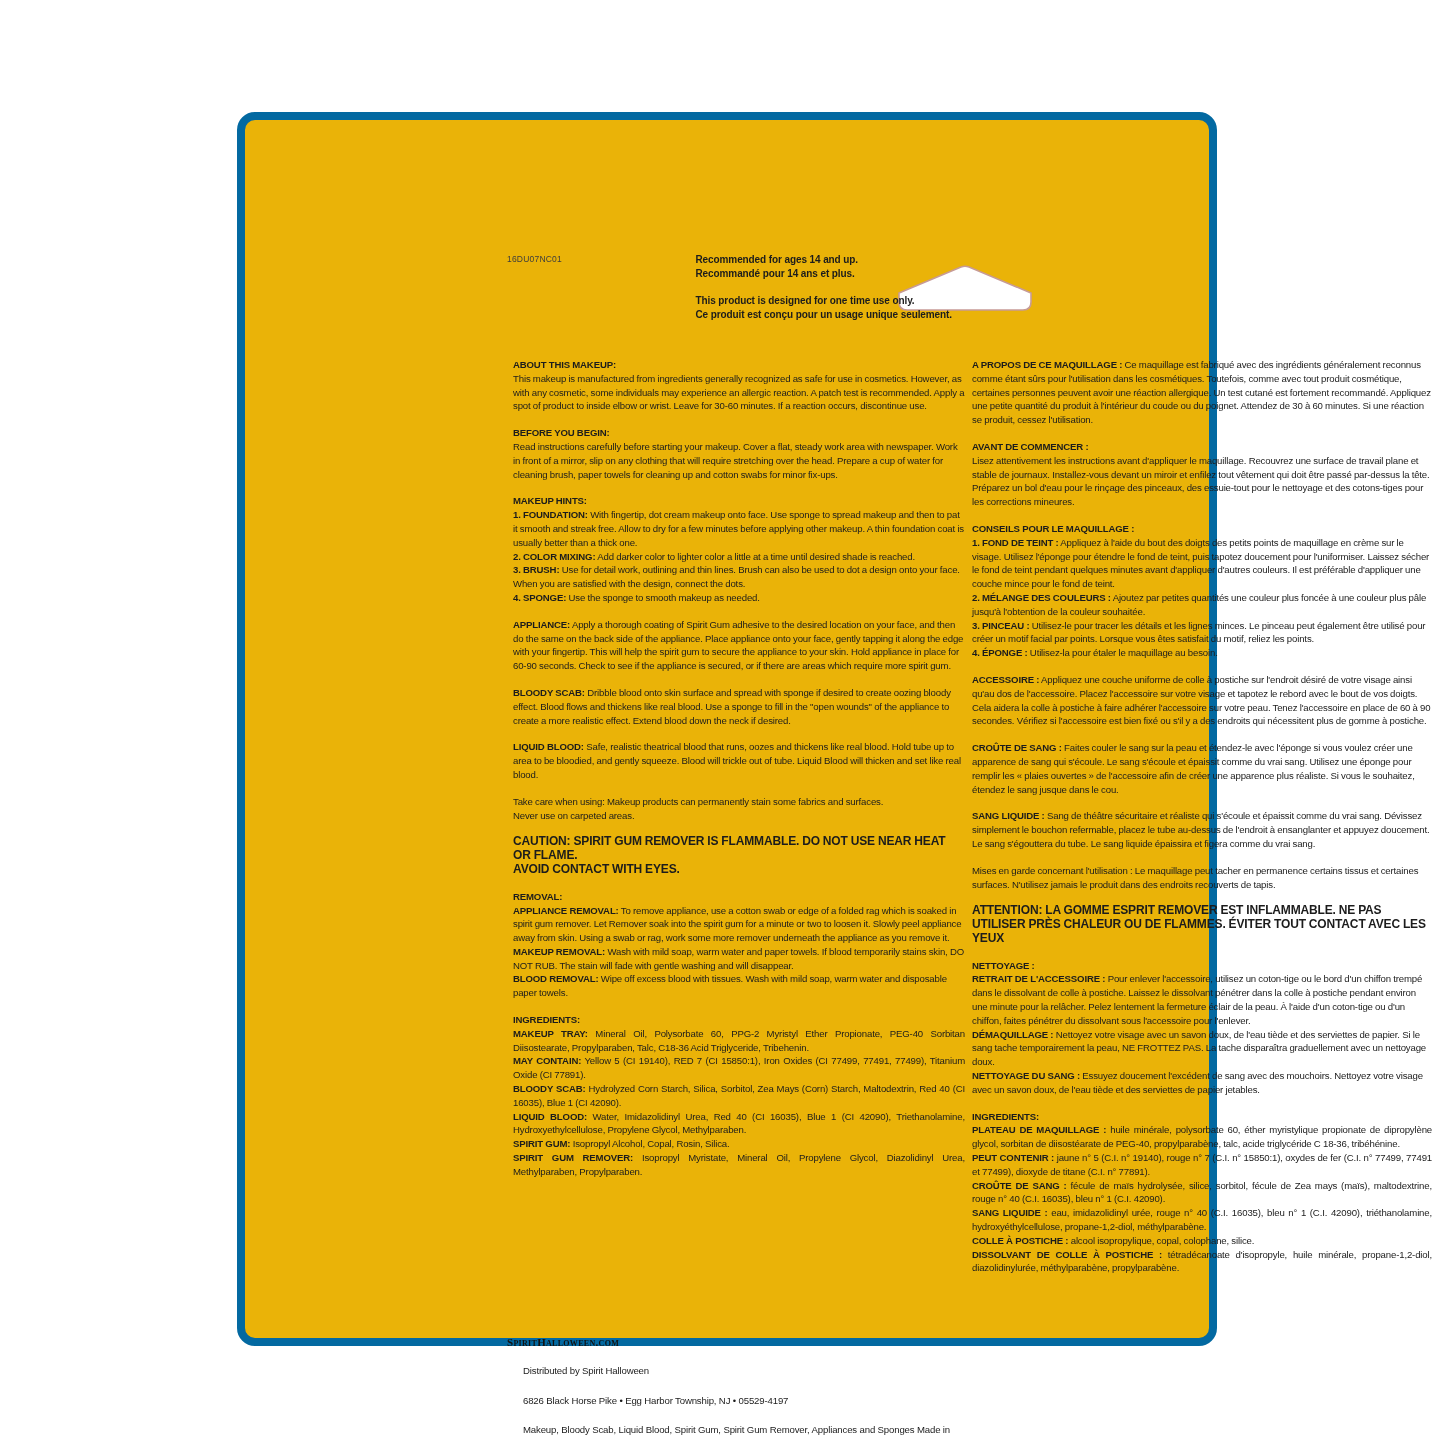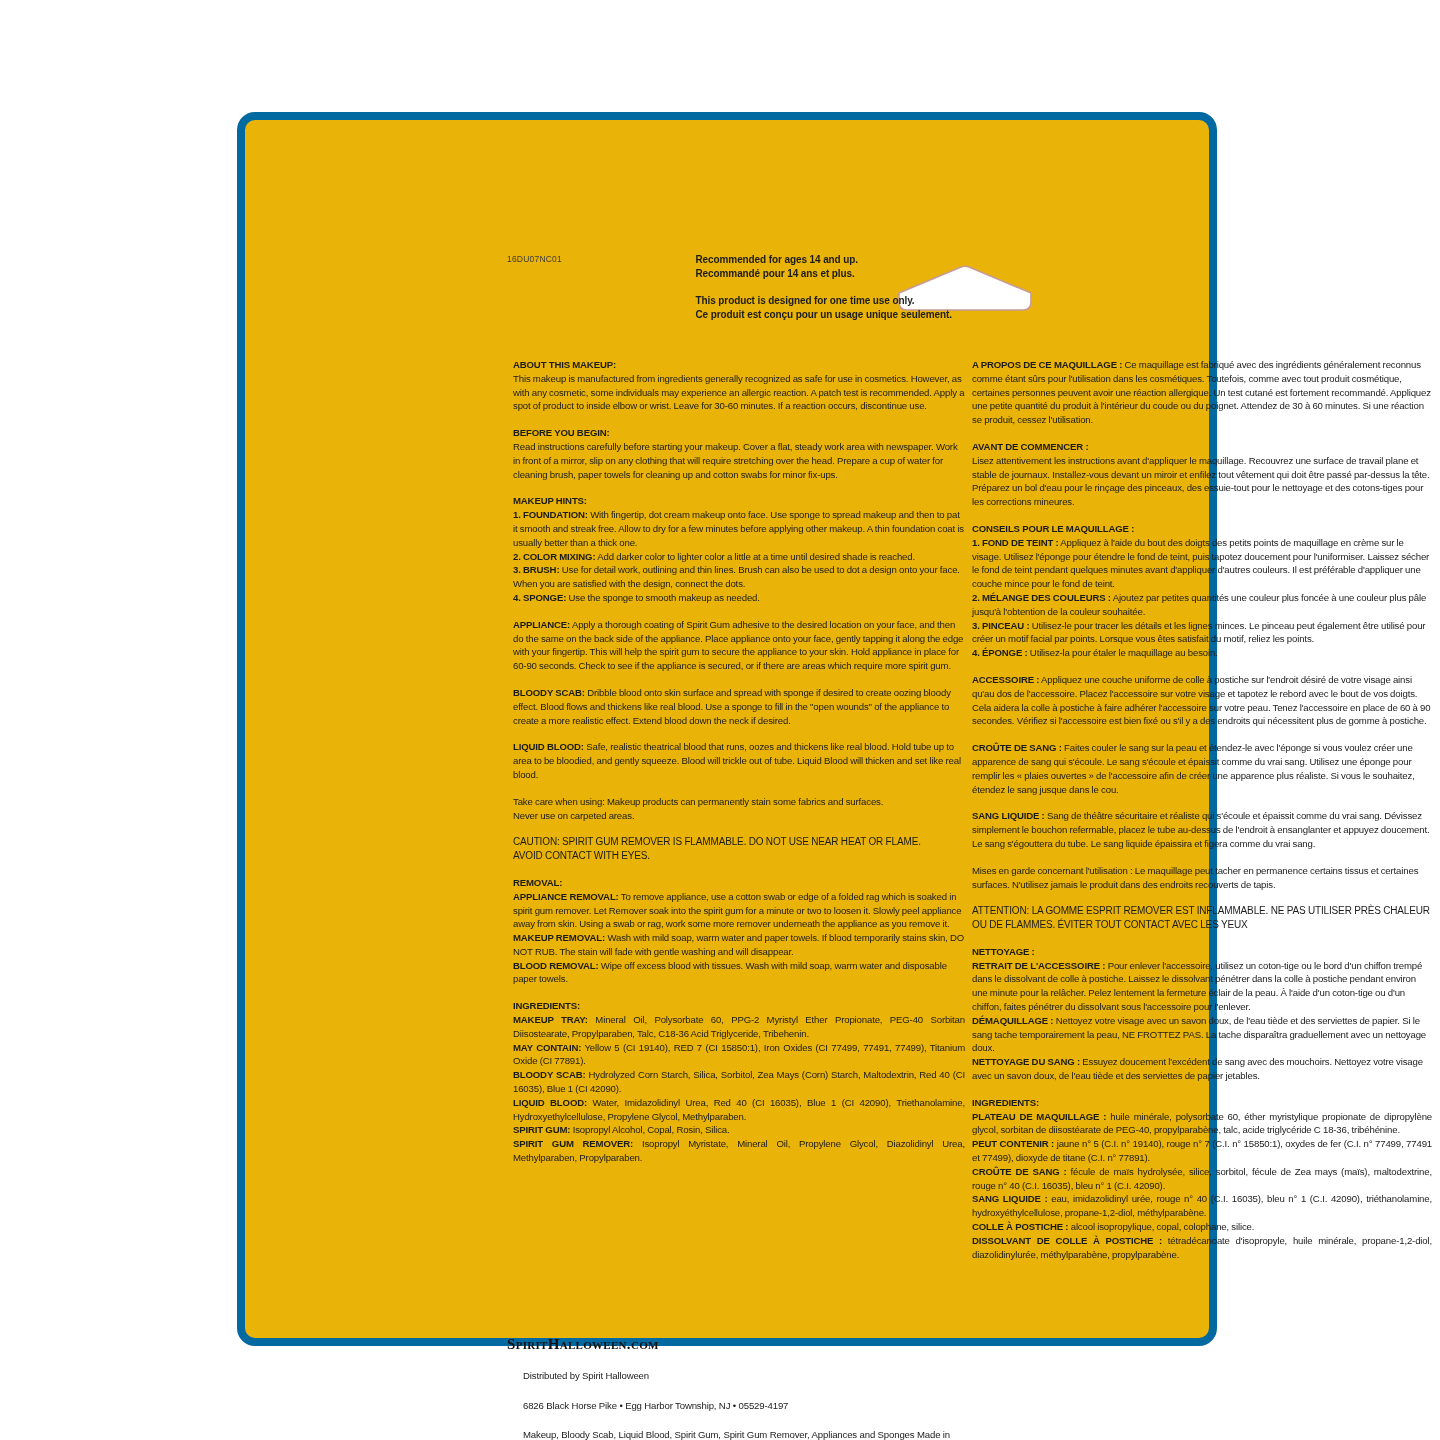--- a/index.html
+++ b/index.html
@@ -25,28 +25,28 @@
   .col{
     position:absolute;top:238px;font-size:9.6px;line-height:13.8px;
     letter-spacing:-0.15px;word-spacing:-0.2px;
   }
   .col-left{left:268px;width:452px;}
   .col-right{left:727px;width:460px;}
   .sec{margin:0 0 13px 0;}
   .sec .h{font-weight:bold;}
   .sec .p{margin:0;}
   .sec .p b{font-weight:bold;}
-  .sec .p.bold{font-weight:normal;font-size:10px;}
+  .sec .p.bold{font-weight:bold;font-size:12px;}
   .sec.just .p{text-align:justify;}
   .footer{
     position:absolute;left:262px;top:1216px;width:460px;
   }
   .logo{
     font-family:"Liberation Serif","DejaVu Serif",serif;
-    font-variant:small-caps;font-weight:bold;font-size:15px;
+    font-variant:small-caps;font-weight:bold;font-size:11px;
     letter-spacing:0.3px;color:#111;
   }
   .dist{
     margin-top:12px;font-size:9.6px;line-height:13.5px;letter-spacing:-0.15px;
   }
   .dist div{margin:16px;}
 </style>
 </head>
 <body>
 

